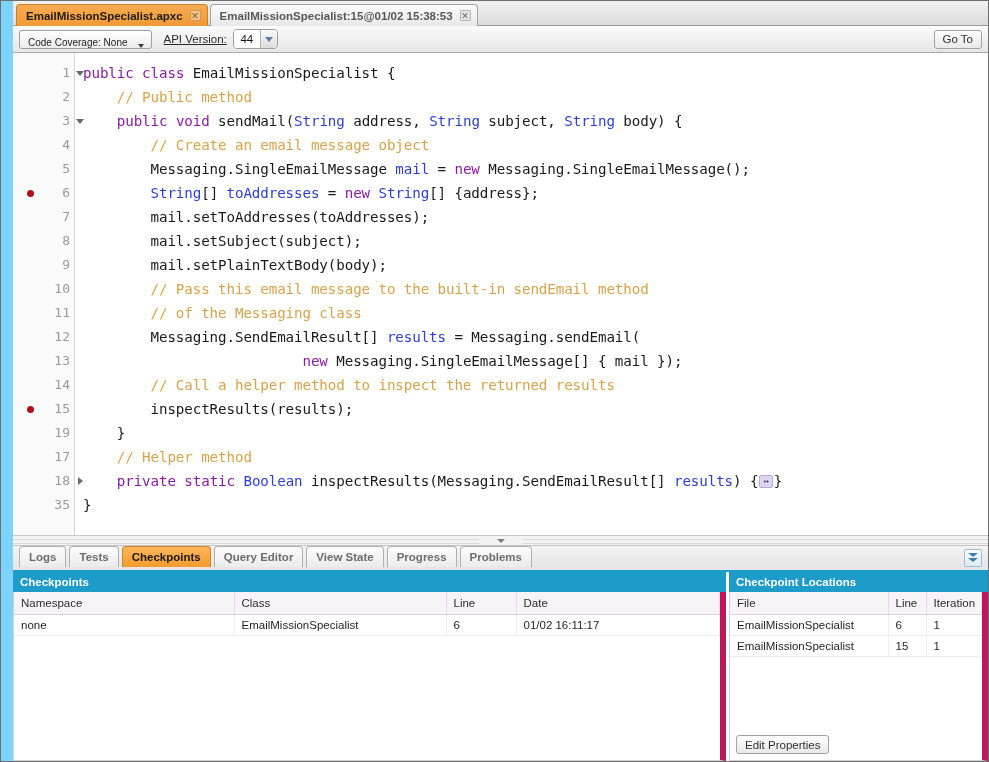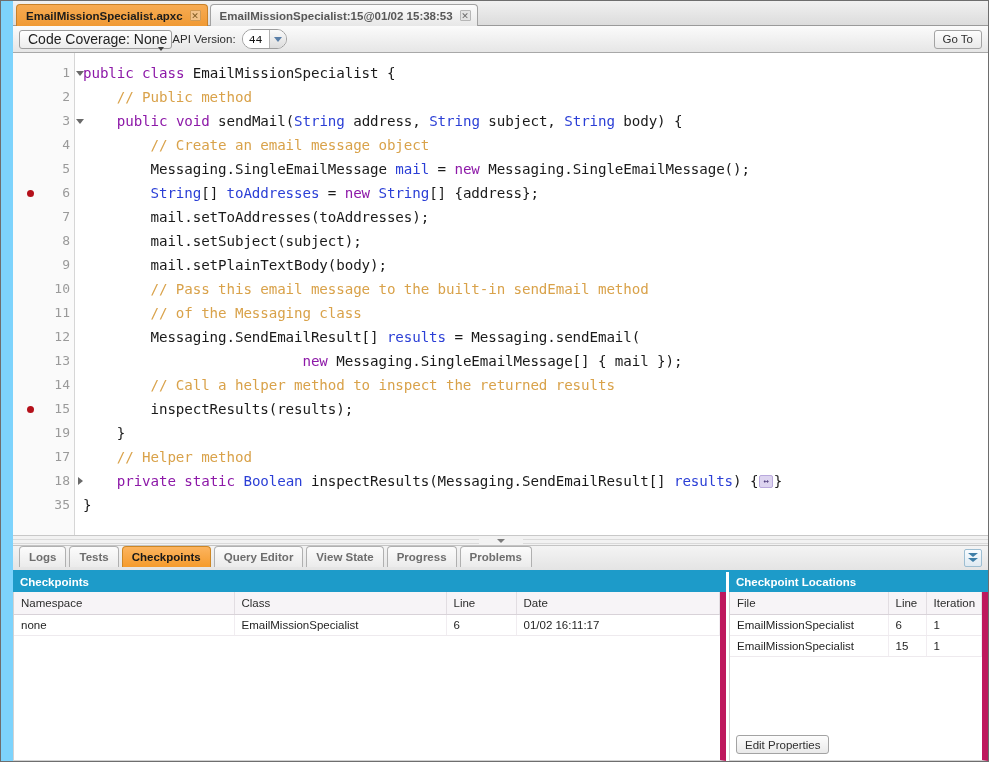--- a/index.html
+++ b/index.html
@@ -77,43 +77,41 @@
     font-size: 11.5px;
     color: #2b2b2b;
   }
   .tb-select {
     height: 19px;
     display: flex; align-items: flex-end;
     padding: 0 4px 0 8px;
     background: linear-gradient(#ffffff, #ececec);
     border: 1px solid #9d9d9d;
     border-radius: 3px;
-    font-size: 14px;
+    font-size: 10px;
     color: #222;
     cursor: pointer;
     white-space: nowrap;
-    flex-direction: column;
   }
   .caret-sm {
     width: 0; height: 0;
     border-left: 3.5px solid transparent;
     border-right: 3.5px solid transparent;
     border-top: 4px solid #3d3d3d;
     margin-left: 10px; margin-right: 3px;
   }
-  .tb-label { margin-right: 6px; color: #2b2b2b; }
+  .tb-label { margin-left: 12px; margin-right: 6px; color: #2b2b2b; text-decoration: underline; }
   .tb-combo {
     height: 20px;
     display: flex; align-items: stretch;
     border: 1px solid #9d9d9d;
-    border-radius: 10px;
-    background: #ffffff;
-    overflow: hidden;
-    cursor: pointer;
-    font-family: Liberation Mono, monospace;
+    border-radius: 4px;
+    background: #ffffff;
+    overflow: hidden;
+    cursor: pointer;
   }
   .tb-combo .val {
     min-width: 26px;
     display: flex; align-items: center; justify-content: center;
     padding: 0 5px;
     font-size: 11.5px;
     background: #ffffff;
     color: #151515;
   }
   .tb-combo .arr {

